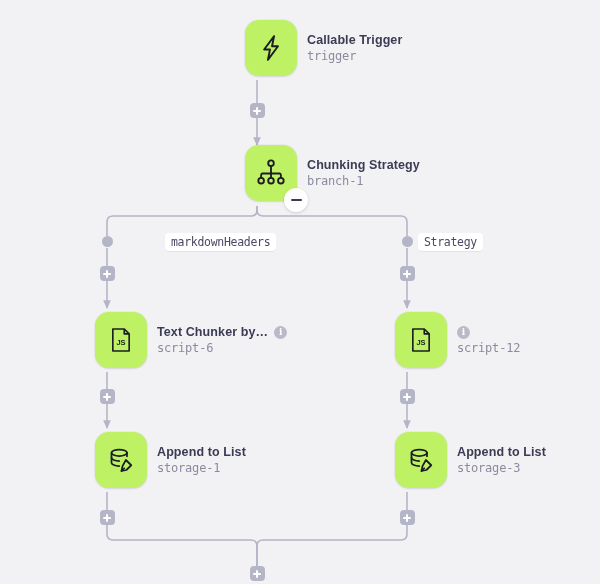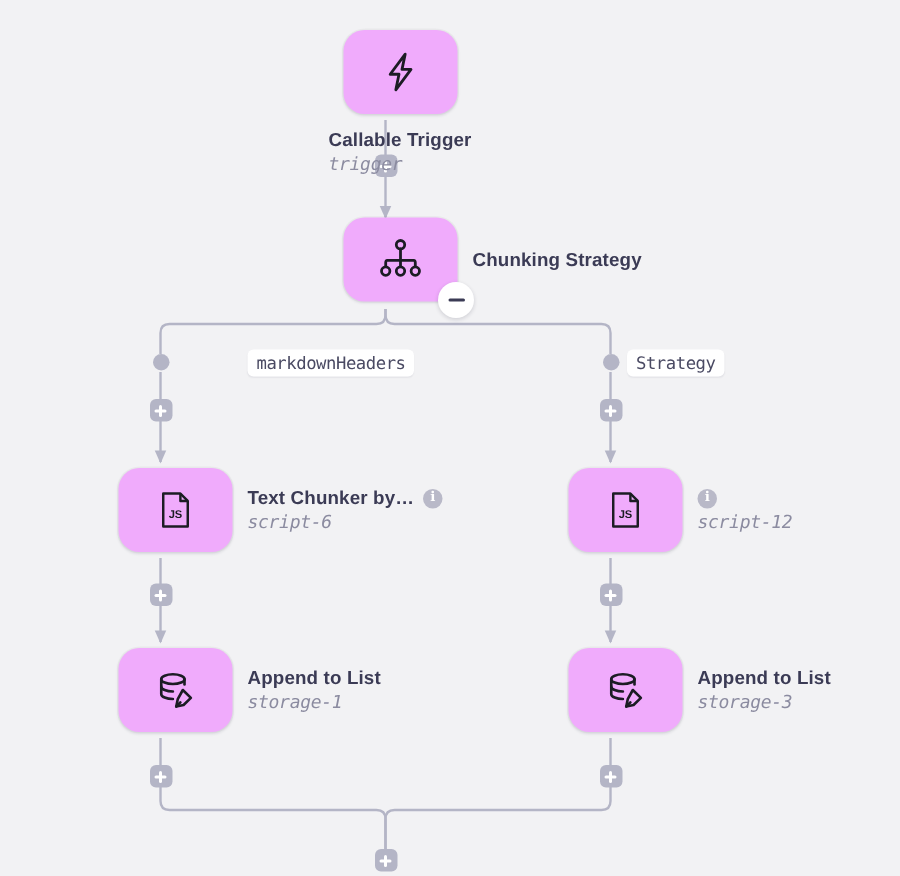--- a/index.html
+++ b/index.html
@@ -29,30 +29,31 @@
 
   
   .node {
     position: absolute;
     display: flex;
     align-items: center;
     gap: 10px;
   }
   .node-card {
     position: relative;
-    width: 76px;
+    width: 52px;
     height: 56px;
-    background: #f0abfc;
+    background: #bef264;
     border-radius: 14px;
     box-shadow: 0 1px 2px rgba(17, 20, 45, 0.10),
                 0 0 0 1px rgba(17, 20, 45, 0.03);
     display: flex;
     align-items: center;
     justify-content: center;
     flex: none;
+    margin-left: 16px;
   }
   .node-text {
     display: flex;
     flex-direction: column;
     justify-content: center;
     gap: 2px;
     white-space: nowrap;
   }
   .node-title-row {
     display: flex;
@@ -63,21 +64,20 @@
     font-size: 12.5px;
     font-weight: bold;
     color: #3b3b55;
     letter-spacing: 0.1px;
   }
   .node-sub {
     font-size: 12px;
     font-family: "DejaVu Sans Mono", "Liberation Mono", monospace;
     color: #8b8ba0;
     letter-spacing: -0.2px;
-    font-style: italic;
   }
 
   
   .collapse-badge {
     position: absolute;
     right: -11px;
     bottom: -11px;
     width: 24px;
     height: 24px;
     border-radius: 50%;
@@ -190,21 +190,21 @@
 
   <div class="plus-btn" style="left:249.5px; top:103px;"></div>
   <div class="plus-btn" style="left:99.5px; top:266px;"></div>
   <div class="plus-btn" style="left:399.5px; top:266px;"></div>
   <div class="plus-btn" style="left:99.5px; top:389px;"></div>
   <div class="plus-btn" style="left:399.5px; top:389px;"></div>
   <div class="plus-btn" style="left:99.5px; top:510px;"></div>
   <div class="plus-btn" style="left:399.5px; top:510px;"></div>
   <div class="plus-btn" style="left:249.5px; top:566px;"></div>
 
-  <div class="node" style="left:219px; top:20px;flex-direction:column;">
+  <div class="node" style="left:229px; top:20px;">
     <div class="node-card">
       <svg width="30" height="30" viewBox="0 0 24 24">
         <path d="M14.5 2.5 L6.5 13.2 L11.2 13.2 L9.5 21.5 L17.6 10.6 L12.8 10.6 Z" fill="none" stroke="#1c1c24" stroke-width="1.5" stroke-linejoin="round" stroke-linecap="round"></path>
       </svg>
     </div>
     <div class="node-text">
       <div class="node-title-row">
         <span class="node-title">Callable Trigger</span>
       </div>
       <span class="node-sub">trigger</span>
@@ -226,20 +226,21 @@
         </g>
       </svg>
       <div class="collapse-badge">
         <span class="bar"></span>
       </div>
     </div>
     <div class="node-text">
       <div class="node-title-row">
         <span class="node-title">Chunking Strategy</span>
       </div>
+      <span class="node-sub">branch-1</span>
     </div>
   </div>
 
   <div class="node" style="left:79px; top:312px;">
     <div class="node-card">
       <svg width="28" height="28" viewBox="0 0 24 24">
         <path d="M5 2.6 L14.8 2.6 L19 6.8 L19 21.4 L5 21.4 Z" fill="none" stroke="#1c1c24" stroke-width="1.4" stroke-linejoin="round"></path>
         <path d="M14.8 2.6 L14.8 6.8 L19 6.8" fill="none" stroke="#1c1c24" stroke-width="1.4" stroke-linejoin="round"></path>
         <text x="12" y="16.6" font-size="6.4" font-weight="bold" font-family="Liberation Sans, sans-serif" fill="#1c1c24" text-anchor="middle">JS</text>
       </svg>

